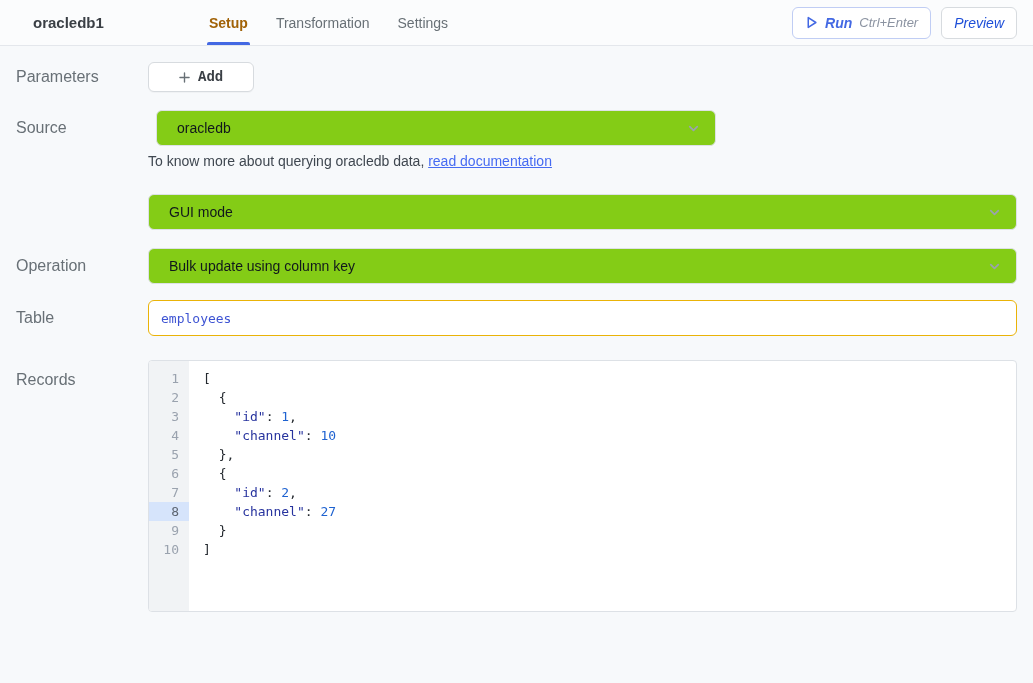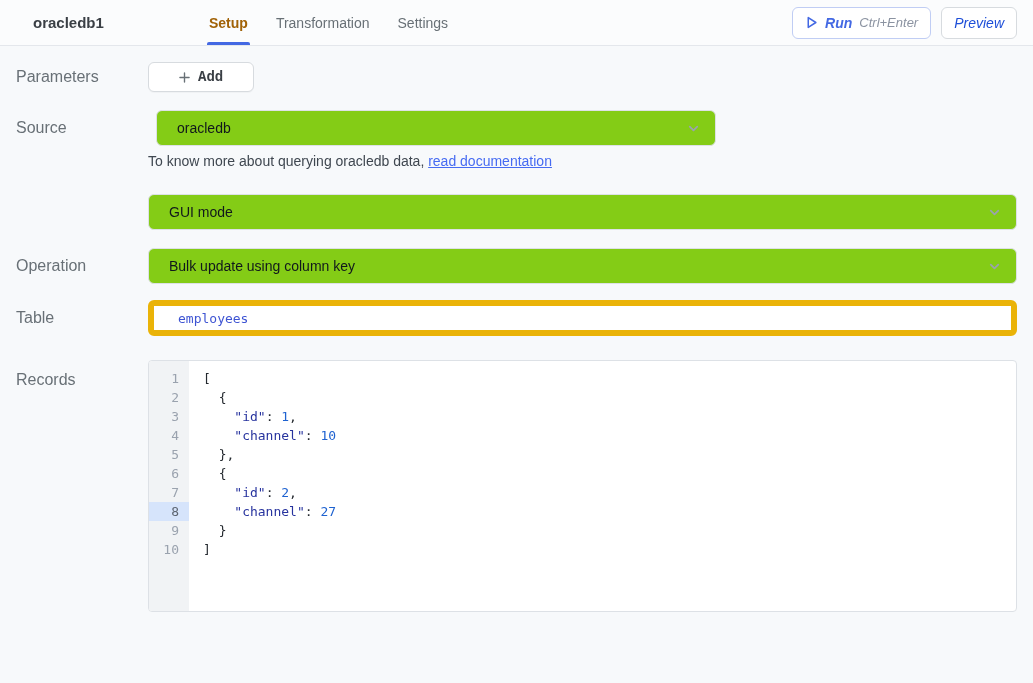--- a/index.html
+++ b/index.html
@@ -67,22 +67,22 @@
     display:flex; align-items:center; padding:0 14px 0 20px; cursor:pointer; color:#11181c;
   }
   .select .select-value { flex:1; font-size:14px; }
   .select .chev { display:flex; align-items:center; }
   .select-narrow { width:560px; }
 
   .helper { font-size:14px; color:#3f4750; }
   .helper a { color:var(--link); text-decoration:underline; cursor:pointer; }
 
   .text-input {
-    height:36px; background:#fff; border:6px solid #eab308; border-radius:6px;
-    display:flex; align-items:center; padding:0 24px;
+    height:36px; background:#fff; border:1px solid #eab308; border-radius:6px;
+    display:flex; align-items:center; padding:0 12px;
     font-family:"DejaVu Sans Mono", monospace; font-size:13px; color:var(--input-code);
     cursor:text;
   }
 
   
   .editor {
     display:flex; height:252px; background:#fff; border:1px solid #dde1e6; border-radius:4px;
     overflow:hidden; font-family:"DejaVu Sans Mono", monospace; font-size:13px; line-height:19px;
   }
   .gutter { width:40px; flex:0 0 40px; background:#f1f3f5; padding:8px 0; color:#9aa2ae; }

